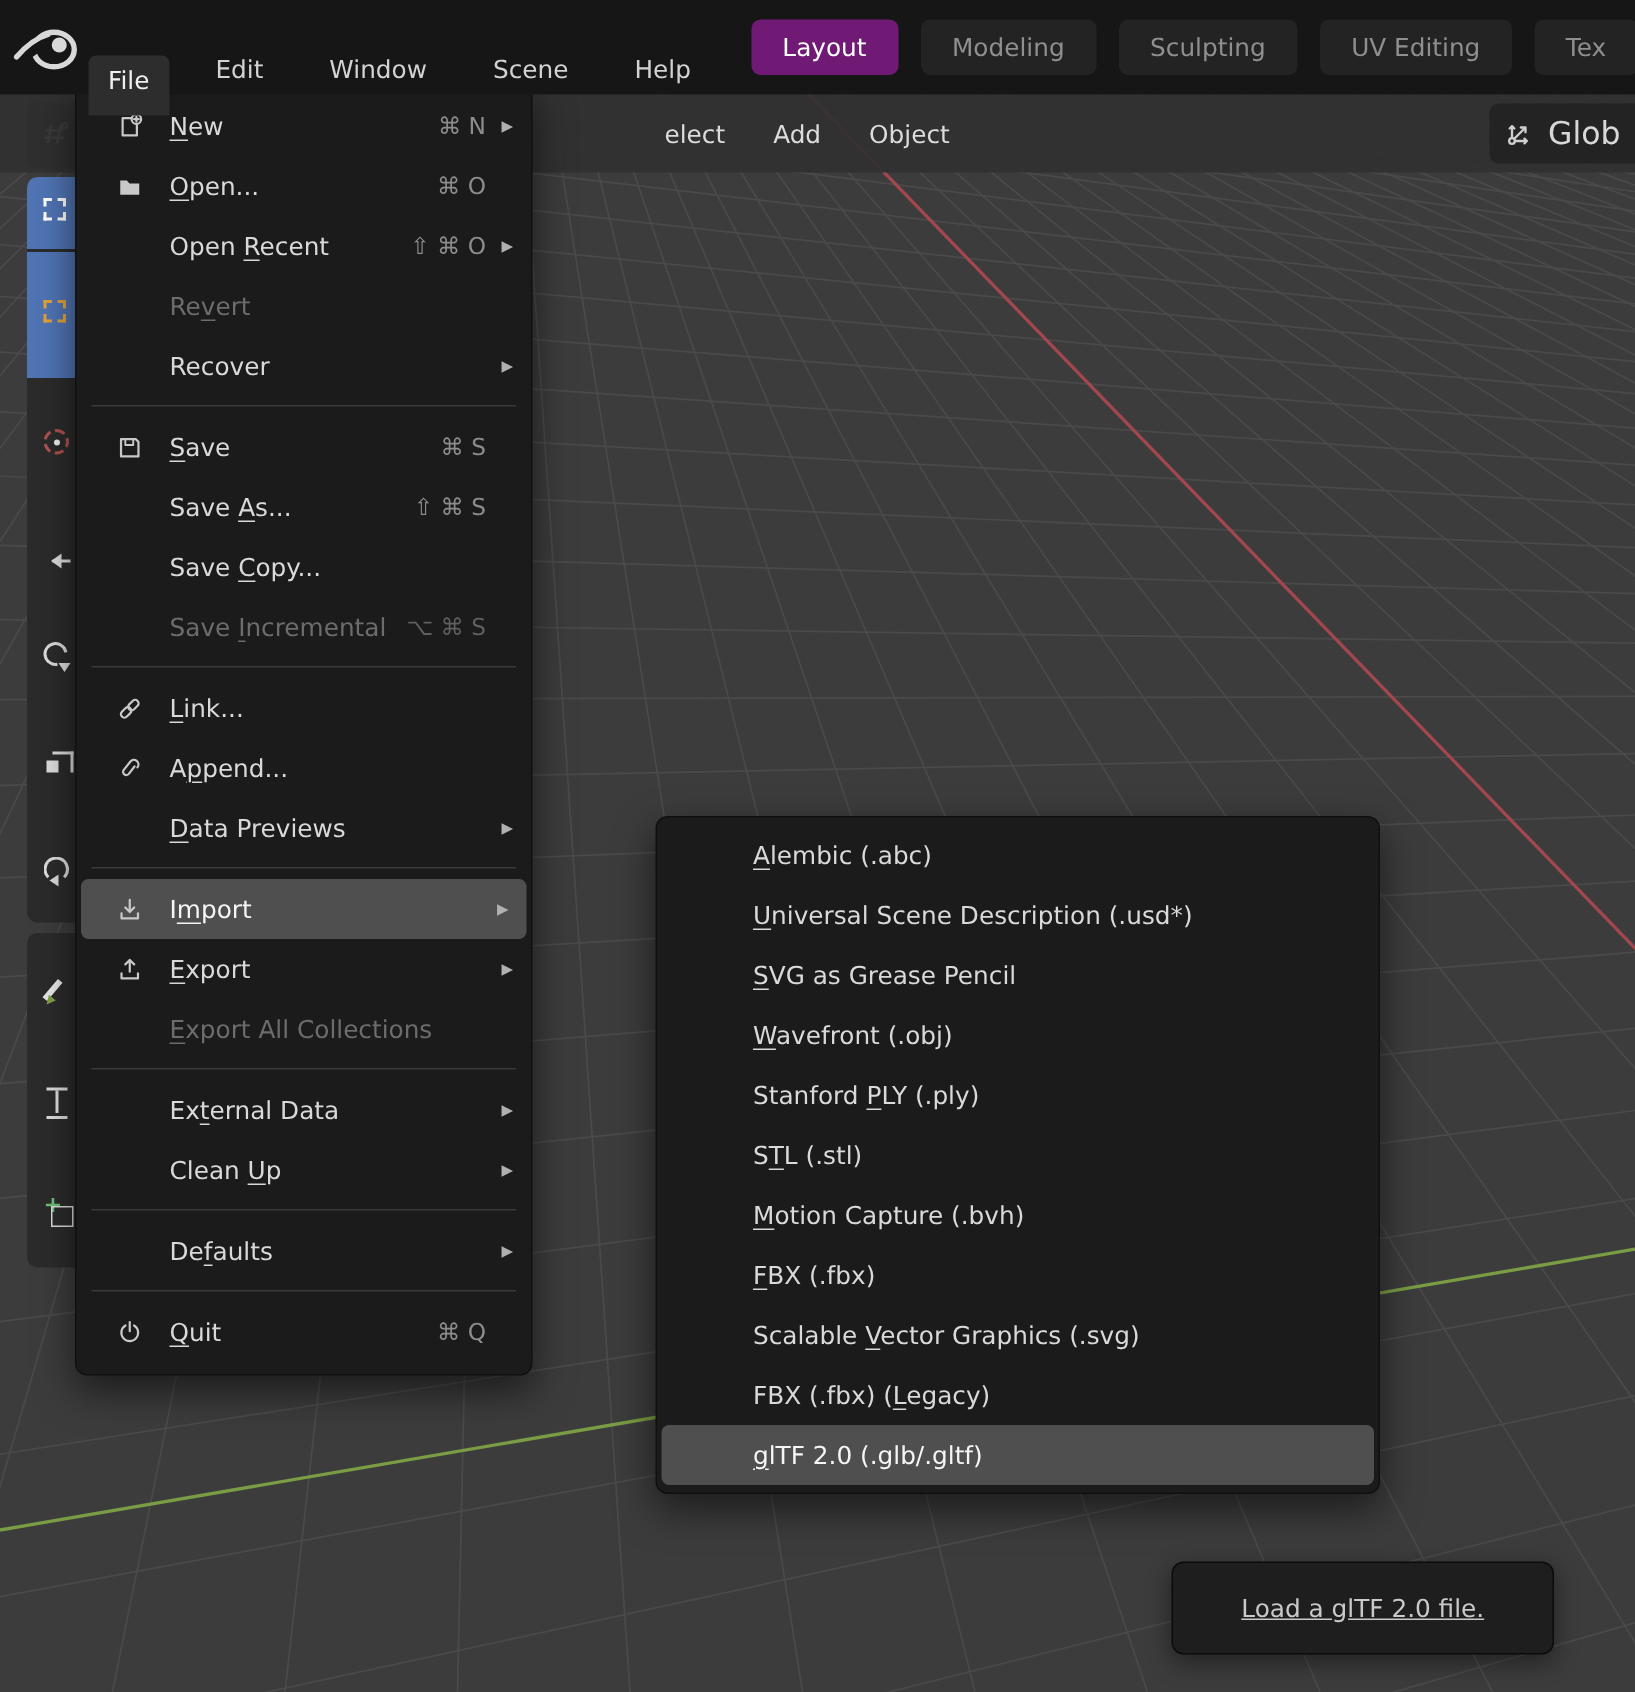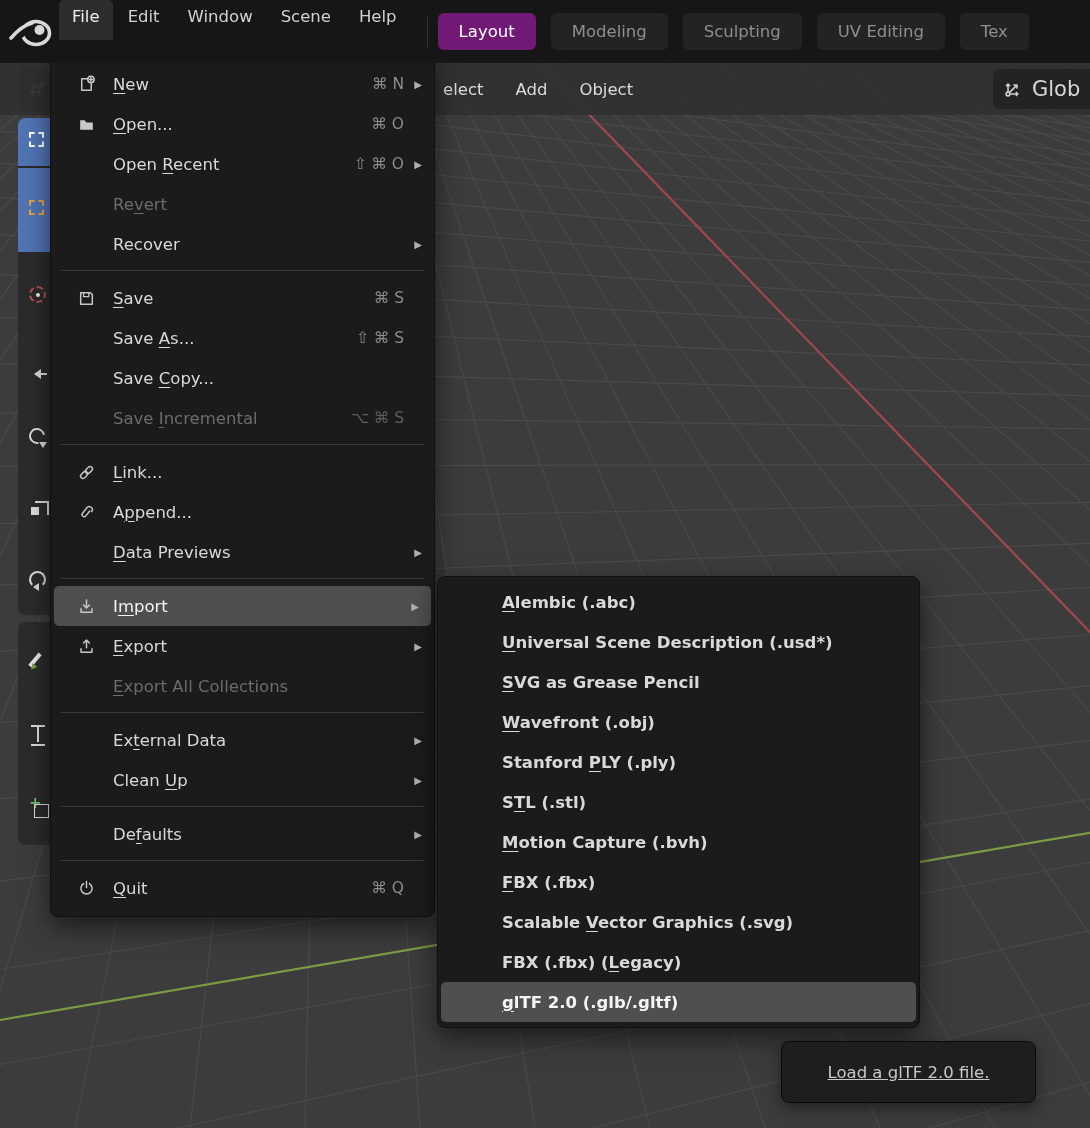--- a/index.html
+++ b/index.html
@@ -6,42 +6,42 @@
   body{
     width:1090px;height:1128px;position:relative;overflow:hidden;
     background:#3c3c3c;font-family:"DejaVu Sans",sans-serif;
     -webkit-font-smoothing:antialiased;color:#d6d6d6;
   }
   
   #grid{position:absolute;left:0;top:63px;z-index:0;}
   
   #topbar{position:absolute;left:0;top:0;width:1090px;height:63px;background:#161616;z-index:40;display:flex;align-items:center;}
   #logo{width:52px;height:46px;margin-left:6px;flex:0 0 auto;display:flex;align-items:center;justify-content:center;}
-  #topbar-menus{display:flex;align-items:flex-start;height:100%;}
+  #topbar-menus{display:flex;align-items:flex-end;height:100%;gap:16px;}
   .tb-menu{padding:7px 13px;margin:0 1px;font-size:16.5px;color:#d2d2d2;border-radius:5px;cursor:default;}
   .tb-menu.active{background:#2d2d2d;color:#efefef;border-radius:5px 5px 0 0;padding-bottom:14px;margin-bottom:-14px;}
   .tb-sep{width:1px;height:30px;background:#323232;margin:0 10px 0 16px;}
   #workspace-tabs{display:flex;align-items:center;gap:15px;height:100%;}
   .ws-tab{padding:9px 21px;font-size:16.5px;color:#8f8f8f;background:#232323;border-radius:6px;white-space:nowrap;}
   .ws-tab.active{background:#701a75;color:#ffffff;}
   
   #vp-header{position:absolute;left:0;top:63px;width:1090px;height:52px;background:rgba(48,48,48,0.93);z-index:10;}
   #vp-menus{position:absolute;left:427px;top:0;height:52px;display:flex;align-items:center;}
   .vp-menu{padding:0 16px;font-size:16.5px;color:#dcdcdc;}
   #orientation-btn{position:absolute;left:993px;top:6px;width:97px;height:40px;background:#232323;border-radius:6px 0 0 6px;display:flex;align-items:center;gap:9px;padding-left:10px;box-sizing:border-box;}
   #orientation-btn .lbl{font-size:21px;color:#d8d8d8;}
   
   #editor-type-btn{position:absolute;left:18px;top:68px;width:32px;height:44px;background:#262626;border-radius:6px 0 0 6px;z-index:8;display:flex;align-items:center;overflow:hidden;}
   .tool-panel{position:absolute;left:18px;width:32px;background:#2b2b2b;border-radius:7px 0 0 7px;z-index:8;overflow:hidden;}
   .tool-cell{position:absolute;left:0;width:40px;overflow:hidden;}
   .tool-cell.blue{background:#5074b4;}
   
   .menu-panel{position:absolute;background:#1b1b1b;box-shadow:0 10px 26px rgba(0,0,0,0.55);z-index:30;box-sizing:border-box;}
-  #file-menu{left:50px;top:55px;width:385px;border-radius:0 6px 8px 8px;padding:8px 0;border:1px solid #101010;}
-  #import-menu{left:437px;top:576px;width:483px;border-radius:8px;padding:5px 0;border:1px solid #101010;font-weight:bold;}
+  #file-menu{left:50px;top:55px;width:305px;border-radius:0 6px 8px 8px;padding:8px 0;border:1px solid #101010;}
+  #import-menu{left:437px;top:544px;width:483px;border-radius:8px;padding:5px 0;border:1px solid #101010;}
   .menu-row{display:flex;align-items:center;height:40px;padding:0 12px 0 24px;font-size:16.5px;color:#d9d9d9;box-sizing:border-box;}
   .menu-row.hl{background:#4f4f4f;border-radius:5px;margin:0 3px;padding-left:21px;color:#f5f5f5;}
   .menu-row.disabled{color:#6c6c6c;}
   .mi-icon{width:22px;height:20px;flex:0 0 auto;display:flex;align-items:center;justify-content:center;}
   .mi-label{margin-left:16px;white-space:nowrap;}
   .sub-row .mi-label{margin-left:0;}
   .mi-short{margin-left:auto;color:#8d8d8d;font-size:15.5px;white-space:nowrap;}
   .menu-row.disabled .mi-short{color:#5f5f5f;}
   .mi-arrow{width:18px;flex:0 0 auto;text-align:right;color:#b0b0b0;font-size:10px;}
   .menu-sep{border-top:1px solid #3a3a3a;margin:6px 10px 7px 10px;}

